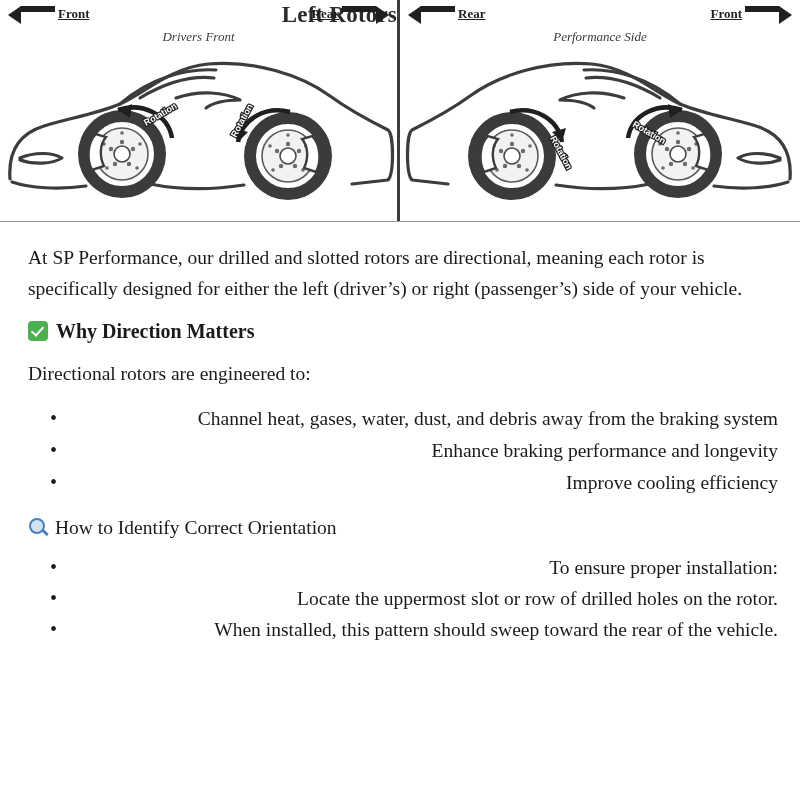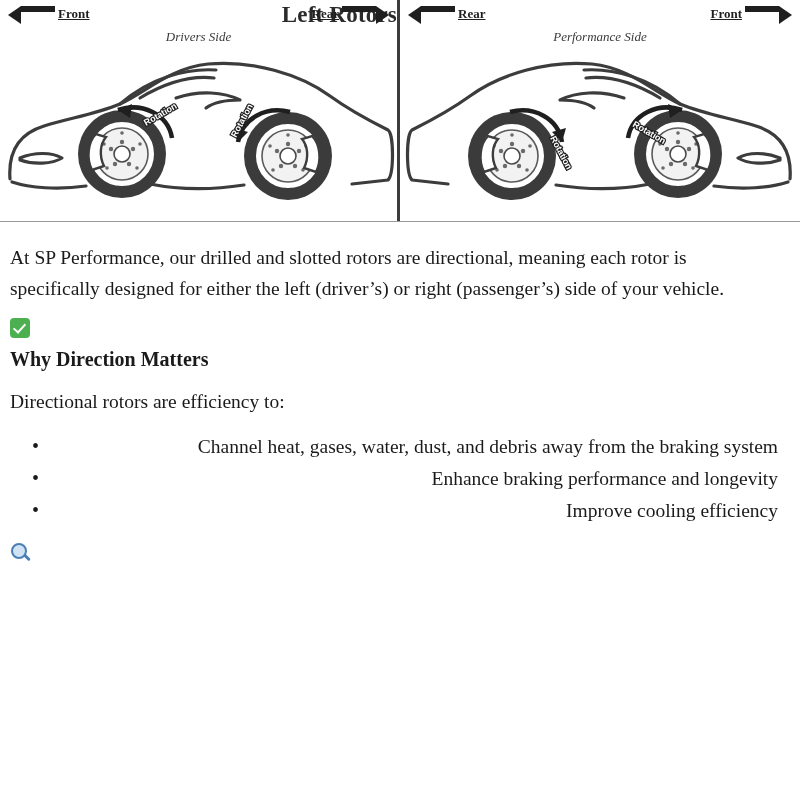--- a/index.html
+++ b/index.html
@@ -98,36 +98,36 @@
   .arrow-left .bar { width: 34px; }
   .arrow-right .bar { width: 34px; }
 
   .tag-tl { left: 8px; }
   .tag-tr { right: 8px; }
 
   .car-svg { position: absolute; top: 34px; left: 0; }
 
   
   .content {
-    padding: 14px 22px 0 10px;
+    padding: 14px 22px 0 28px;
     box-sizing: border-box;
   }
   p.para {
     font-size: 19.5px;
     line-height: 31px;
     margin: 6px 0 14px 0;
   }
   h2.head {
     font-size: 20px;
     font-weight: bold;
     margin: 10px 0 14px 0;
     display: flex;
+    align-items: center;
     gap: 8px;
     line-height: 26px;
-    flex-direction: column;
   }
   .emoji-check {
     display: inline-block;
     width: 20px;
     height: 20px;
     border-radius: 4px;
     background: #4caf50;
     position: relative;
     flex: 0 0 auto;
   }
@@ -199,21 +199,21 @@
 </style>
 </head>
 <body>
 
 <div class="page">
 
   <div class="diagram">
 
     <div class="panel left">
       <div class="panel-title">Left Rotors</div>
-      <div class="panel-sub">Drivers Side</div>
+      <div class="panel-sub">Drivers Front</div>
 
       <div class="arrow-tag arrow-left tag-tl">
         <div class="tri"></div>
         <div class="bar"></div>
         <span class="tag-text">Front</span>
       </div>
 
       <div class="arrow-tag arrow-right tag-tr">
         <span class="tag-text">Rear</span>
         <div class="bar"></div>
@@ -376,26 +376,32 @@
 
   <div class="content">
 
     <p class="para">At SP Performance, our drilled and slotted rotors are directional, meaning each rotor is specifically designed for either the left (driver’s) or right (passenger’s) side of your vehicle.</p>
 
     <h2 class="head">
       <span class="emoji-check"></span>
       <span>Why Direction Matters</span>
     </h2>
 
-    <p class="para">Directional rotors are efficiency to:</p>
+    <p class="para">Directional rotors are engineered to:</p>
 
     <ul class="bullets">
       <li>Channel heat, gases, water, dust, and debris away from the braking system</li>
       <li>Enhance braking performance and longevity</li>
       <li>Improve cooling efficiency</li>
     </ul>
 
     <h3 class="subhead">
       <span class="emoji-mag"></span>
+      <span>How to Identify Correct Orientation</span>
     </h3>
 
+    <ul class="bullets tight">
+      <li>To ensure proper installation:</li>
+      <li>Locate the uppermost slot or row of drilled holes on the rotor.</li>
+      <li>When installed, this pattern should sweep toward the rear of the vehicle.</li>
+    </ul>
   </div>
 </div>
 
 </body></html>

